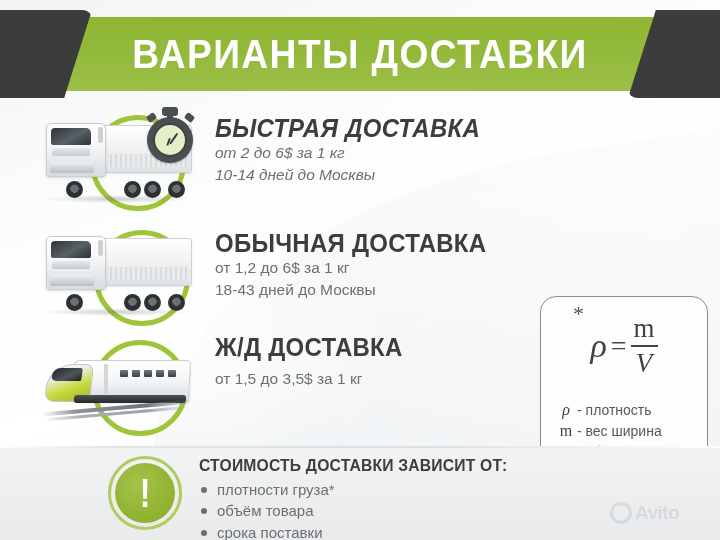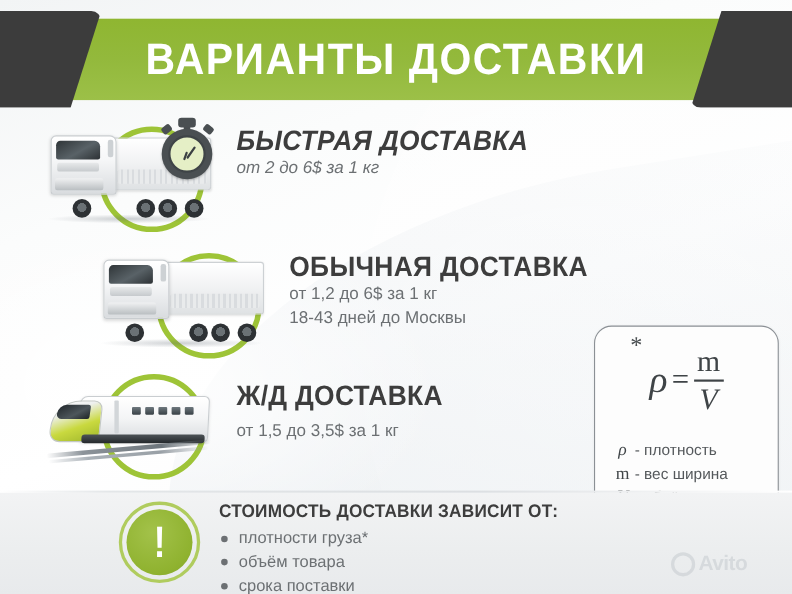--- a/index.html
+++ b/index.html
@@ -38,21 +38,21 @@
              clip-path:polygon(24% 0,100% 0,100% 100%,0 100%);}
   #headline{position:absolute;left:0;top:17px;width:720px;height:74px;
             display:flex;align-items:center;justify-content:center;
             color:#ffffff;font-weight:bold;font-size:40px;letter-spacing:1.5px;
             font-stretch:condensed;text-transform:uppercase;
             font-family:"Liberation Sans Narrow","Liberation Sans",sans-serif;
             transform:scaleX(0.93);}
 
   
   .row{position:absolute;left:0;width:540px;height:110px;}
-  .row1{top:103px;font-style:italic;} .row2{top:216px;margin-left:48px;} .row3{top:330px;}
+  .row1{top:103px;font-style:italic;} .row2{top:216px;} .row3{top:330px;}
 
   .iconwrap{position:absolute;left:34px;top:0;width:165px;height:110px;}
   .ring{position:absolute;left:56px;top:12px;width:86px;height:86px;
         border:5px solid #9ec437;border-radius:50%;background:transparent;}
   .ring.r2{left:60px;top:14px;}
   .ring.r3{left:58px;top:10px;}
 
   
   .truck{position:absolute;left:6px;top:18px;width:152px;height:74px;}
   .tr-trailer{position:absolute;left:62px;top:4px;width:88px;height:46px;border-radius:3px;
@@ -115,21 +115,21 @@
     transform:rotate(-38deg);}
   .sw-btn-r{position:absolute;left:43px;top:9px;width:9px;height:7px;border-radius:2px;background:#4a4f52;
     transform:rotate(38deg);}
 
   
   .txt{position:absolute;left:215px;top:0;}
   .opt-title{color:#3d3d3d;font-weight:bold;font-size:25.5px;letter-spacing:.3px;
     font-family:"Liberation Sans Narrow","Liberation Sans",sans-serif;
     transform:scaleX(0.94);transform-origin:left center;white-space:nowrap;line-height:1.05;}
   .opt-line{color:#6c7073;font-size:15.5px;line-height:1.42;white-space:nowrap;}
-  .row1 .txt{top:12px;} .row2 .txt{top:14px;} .row3 .txt{top:17px;}
+  .row1 .txt{top:12px;} .row2 .txt{top:14px;} .row3 .txt{top:4px;}
   .row1 .opt-line:first-of-type,.row2 .opt-line:first-of-type{margin-top:7px;}
   .row3 .opt-line{margin-top:7px;}
 
   
   .divider{position:absolute;left:0;top:446px;width:720px;height:2px;
     background:linear-gradient(90deg,#ffffff 0%,#e3e6e8 14%,#dcdfe2 60%,#ffffff 100%);}
   .bottomband{position:absolute;left:0;top:448px;width:720px;height:92px;
     background:linear-gradient(180deg,#f2f3f4 0%,#eceeef 55%,#e8eaec 100%);}
 
   
@@ -229,20 +229,21 @@
         <div class="sw-crown"></div>
         <div class="sw-body"></div>
         <div class="sw-face"></div>
         <div class="sw-hand"></div>
         <div class="sw-hand2"></div>
       </div>
     </div>
     <div class="txt">
       <div class="opt-title">БЫСТРАЯ ДОСТАВКА</div>
       <div class="opt-line">от 2 до 6$ за 1 кг</div>
+      <div class="opt-line">10-14 дней до Москвы</div>
     </div>
   </div>
 
   <div class="row row2">
     <div class="iconwrap">
       <div class="ring r2"></div>
       <div class="truck">
         <div class="tr-shadow"></div>
         <div class="tr-trailer"></div>
         <div class="tr-cab">

